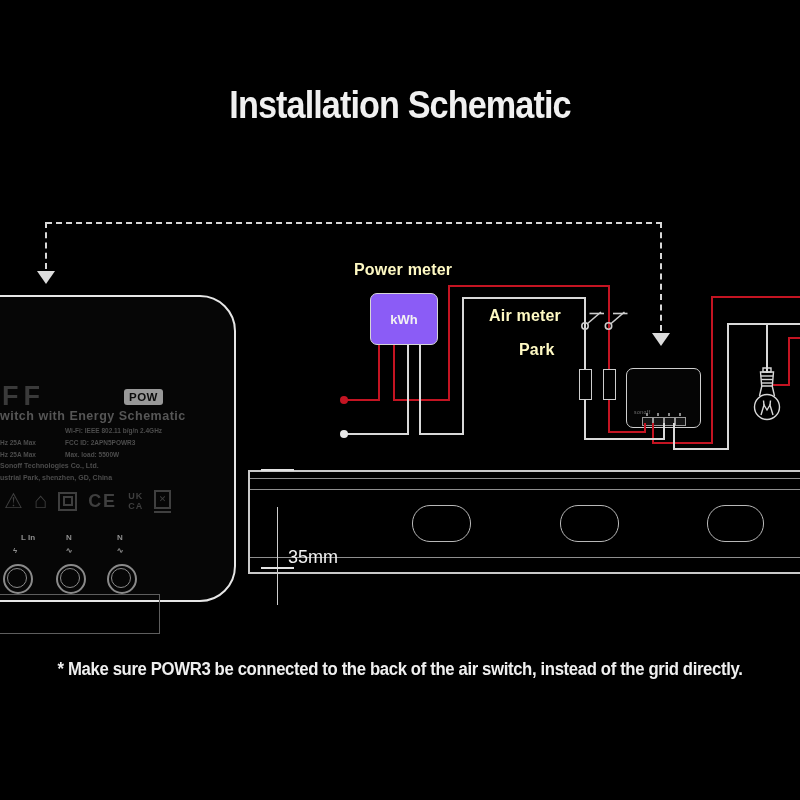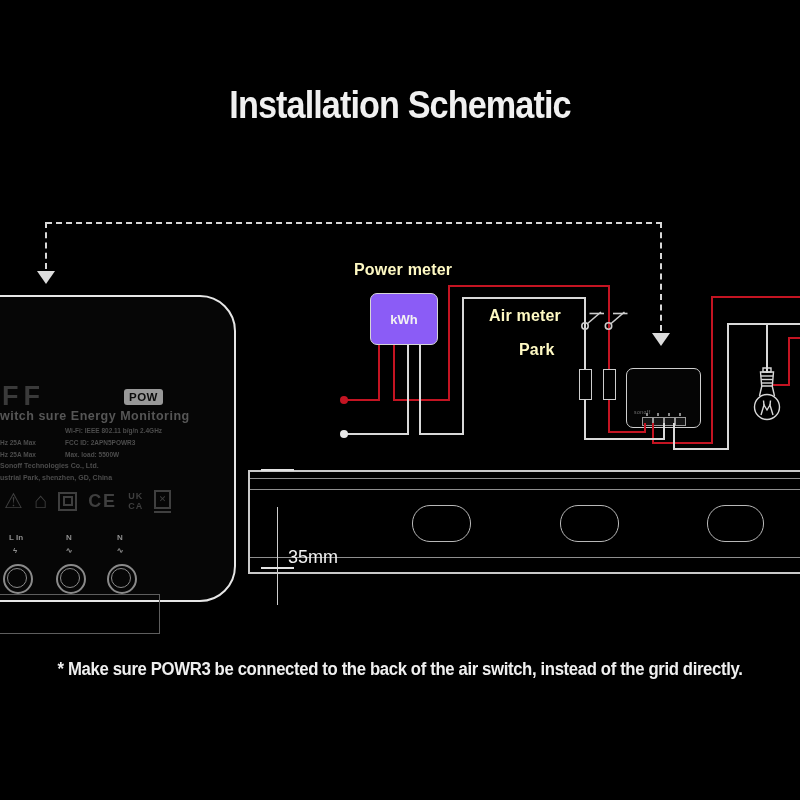--- a/index.html
+++ b/index.html
@@ -157,21 +157,21 @@
         <path d="M22.2 21 L24.5 31"></path>
       <circle cx="17" cy="42" r="12.5"></circle>
       <path d="M11 50 L14 40 L17 45 L20 40 L23 50"></path>
       <path d="M14 40 L13.5 35.5 M20 40 L20.5 35.5"></path>
     </g>
   </svg>
 
   <div id="big-device"></div>
   <div class="dev-txt" style="left:2px;top:381px;font-size:27px;letter-spacing:5px;color:#3a3a3a;">FF</div>
   <div id="pow-badge">POW</div>
-  <div class="dev-txt" style="left:0;top:409px;font-size:12.5px;color:#565656;letter-spacing:.5px;">witch sure Energy Monitoring</div>
+  <div class="dev-txt" style="left:0;top:409px;font-size:12.5px;color:#565656;letter-spacing:.5px;">witch with Energy Schematic</div>
   <div class="dev-txt" style="left:65px;top:427px;font-size:6.5px;">Wi-Fi: IEEE 802.11 b/g/n 2.4GHz</div>
   <div class="dev-txt" style="left:65px;top:439px;font-size:6.5px;">FCC ID: 2APN5POWR3</div>
   <div class="dev-txt" style="left:65px;top:451px;font-size:6.5px;">Max. load: 5500W</div>
   <div class="dev-txt" style="left:0;top:439px;font-size:6.5px;">Hz 25A Max</div>
   <div class="dev-txt" style="left:0;top:451px;font-size:6.5px;">Hz 25A Max</div>
   <div class="dev-txt" style="left:0;top:462px;font-size:7px;">Sonoff Technologies Co., Ltd.</div>
   <div class="dev-txt" style="left:0;top:474px;font-size:7px;">ustrial Park, shenzhen, GD, China</div>
 
   <div id="cert-row">
     <span style="font-size:21px;">⚠</span>
@@ -183,21 +183,21 @@
     <span class="ukca">
       <div>UK</div>
       <div>CA</div>
     </span>
     <span>
       <div class="weee">✕</div>
       <div class="weee-bar"></div>
     </span>
   </div>
 
-  <div class="term-label" style="left:2px;top:533px;">L In</div>
+  <div class="term-label" style="left:14px;top:533px;">L In</div>
   <div class="term-label" style="left:55px;top:533px;">N</div>
   <div class="term-label" style="left:106px;top:533px;">N</div>
   <div class="term-label" style="left:1px;top:546px;">ϟ</div>
   <div class="term-label" style="left:55px;top:546px;">∿</div>
   <div class="term-label" style="left:106px;top:546px;">∿</div>
   <div class="abs" style="left:-10px;top:558px;width:168px;height:38px;border:1.5px solid #5e5e5e;"></div>
   <div class="ring" style="left:3px;top:564px;width:26px;height:26px;"></div>
   <div class="ring2" style="left:7px;top:568px;width:18px;height:18px;"></div>
   <div class="ring" style="left:56px;top:564px;width:26px;height:26px;"></div>
   <div class="ring2" style="left:60px;top:568px;width:18px;height:18px;"></div>

